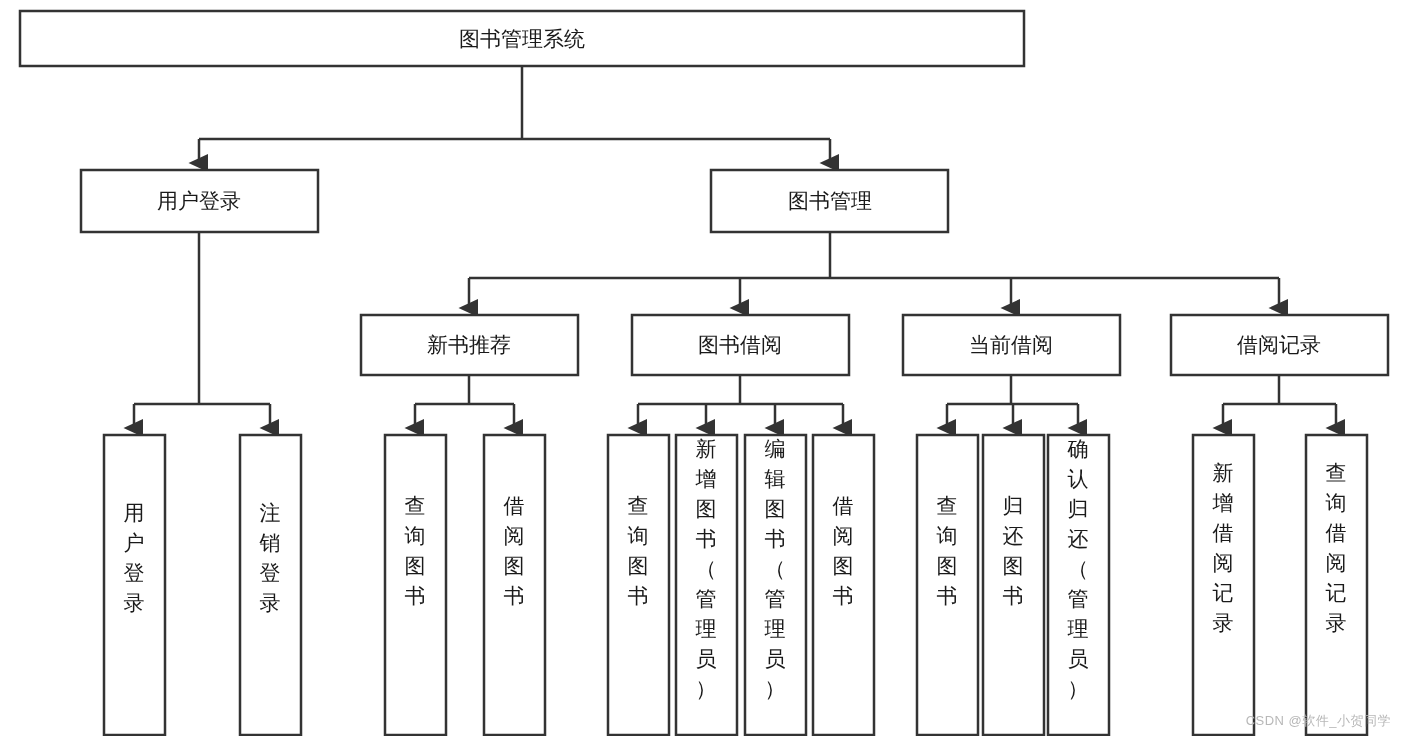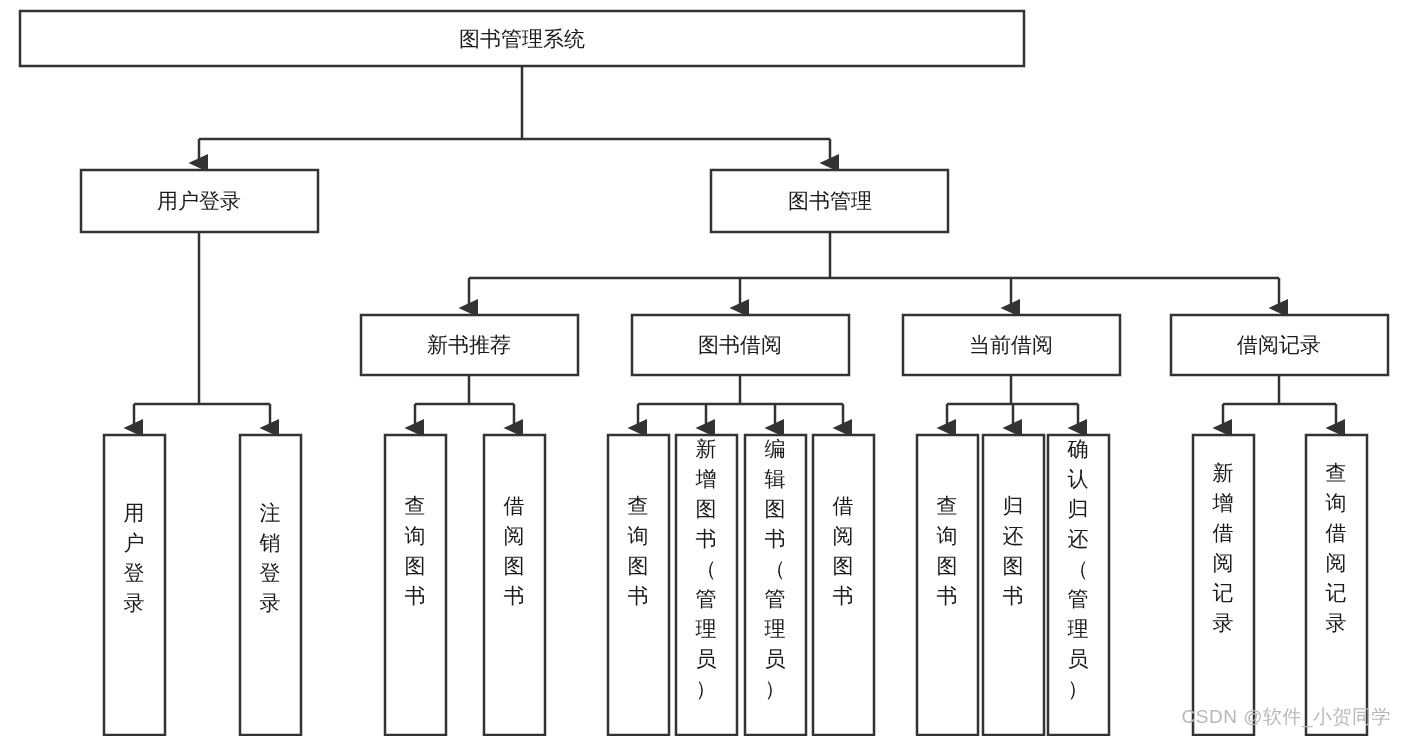--- a/index.html
+++ b/index.html
@@ -45,21 +45,21 @@
     fill: #1a1a1a;
     font-family: "Liberation Sans", "DejaVu Sans", sans-serif;
     font-size: 21px;
     text-anchor: middle;
   }
   .watermark-text {
     position: absolute;
     right: 14px;
     bottom: 6px;
     font-family: "Liberation Sans", "DejaVu Sans", sans-serif;
-    font-size: 19px;
+    font-size: 13px;
     color: #b8b8b8;
     white-space: nowrap;
     letter-spacing: 0.5px;
   }
 </style>
 </head>
 <body>
 
 <div id="diagram-root">
 

